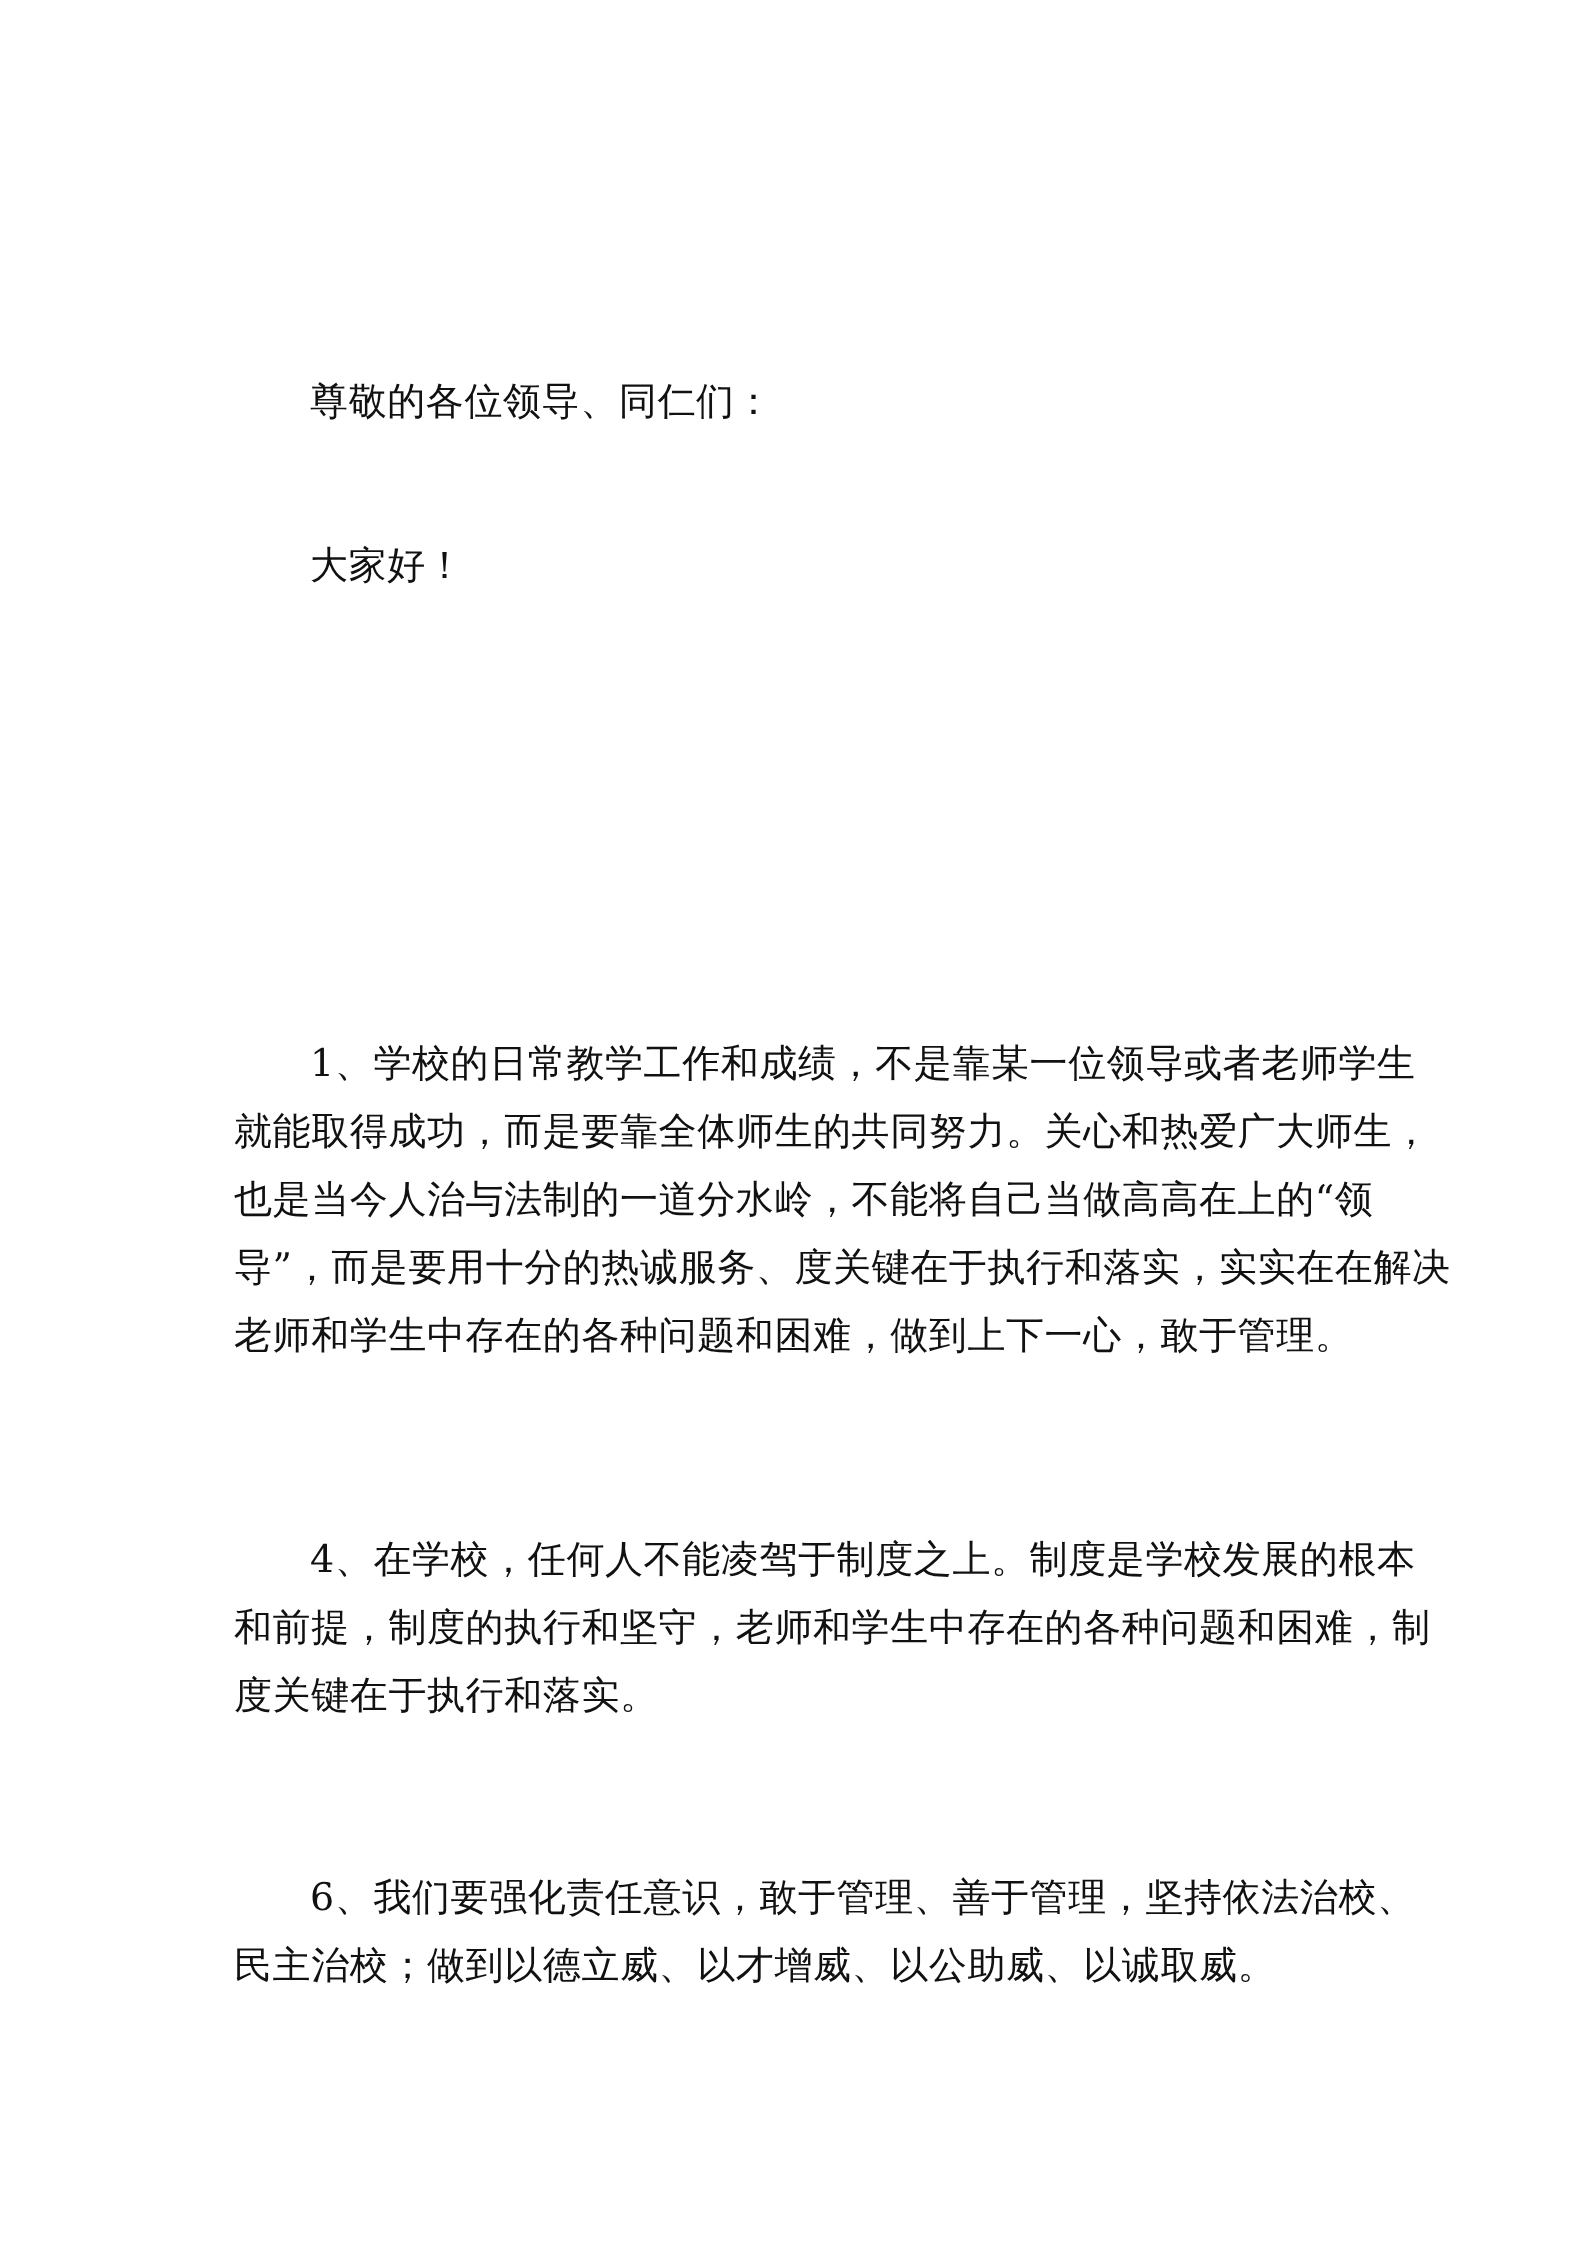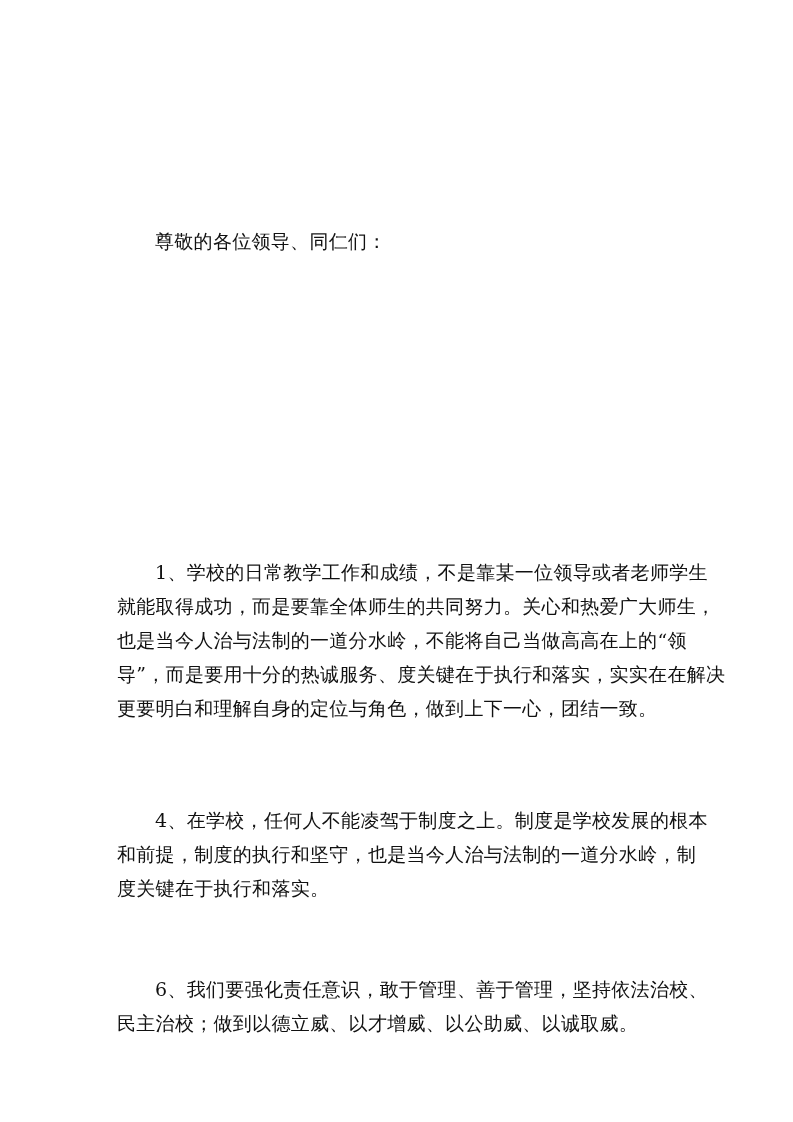--- a/index.html
+++ b/index.html
@@ -10,41 +10,41 @@
   .line {
     position: absolute;
     left: 117px;
     width: 562px;
     font-family: "DejaVu Serif", "Liberation Serif", serif;
     font-size: 19px;
     line-height: 22px;
     color: #111111;
     white-space: nowrap;
     letter-spacing: 0.3px;
-    margin-top: 40px;
   }
   .indent { left: 155px; }
 </style>
 </head>
 <body>
 
 <div class="page">
   <div class="line indent" style="top:190px">尊敬的各位领导、同仁们：</div>
+  <div class="line indent" style="top:272px">大家好！</div>
 
   <div>
     <div class="line indent" style="top:521px">1、学校的日常教学工作和成绩，不是靠某一位领导或者老师学生</div>
     <div class="line" style="top:555px">就能取得成功，而是要靠全体师生的共同努力。关心和热爱广大师生，</div>
     <div class="line" style="top:589px">也是当今人治与法制的一道分水岭，不能将自己当做高高在上的“领</div>
     <div class="line" style="top:623px">导”，而是要用十分的热诚服务、度关键在于执行和落实，实实在在解决</div>
-    <div class="line" style="top:657px">更要明白和理解自身的定位与角色，做到上下一心，团结一致。</div>
+    <div class="line" style="top:657px">老师和学生中存在的各种问题和困难，做到上下一心，敢于管理。</div>
   </div>
 
   <div>
     <div class="line indent" style="top:769px">4、在学校，任何人不能凌驾于制度之上。制度是学校发展的根本</div>
-    <div class="line" style="top:803px">和前提，制度的执行和坚守，也是当今人治与法制的一道分水岭，制</div>
+    <div class="line" style="top:803px">和前提，制度的执行和坚守，老师和学生中存在的各种问题和困难，制</div>
     <div class="line" style="top:837px">度关键在于执行和落实。</div>
   </div>
 
   <div>
     <div class="line indent" style="top:938px">6、我们要强化责任意识，敢于管理、善于管理，坚持依法治校、</div>
     <div class="line" style="top:972px">民主治校；做到以德立威、以才增威、以公助威、以诚取威。</div>
   </div>
 </div>
 
 </body></html>

